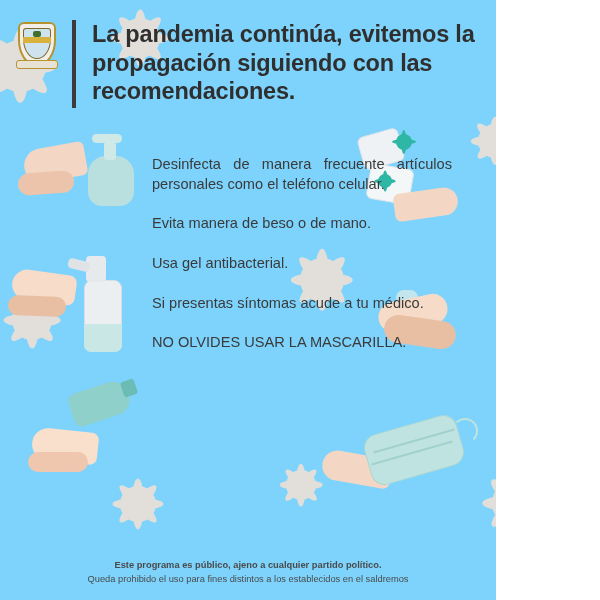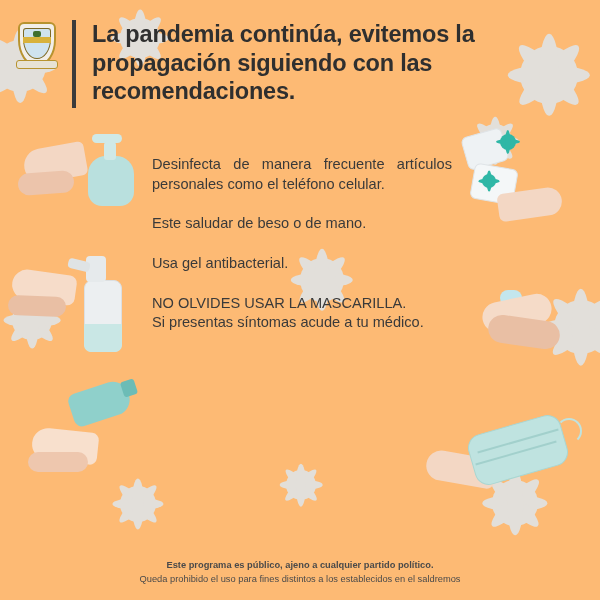--- a/index.html
+++ b/index.html
@@ -3,22 +3,22 @@
 <meta charset="utf-8">
 <style>
   * { box-sizing: border-box; }
   html, body {
     margin: 0; padding: 0;
     width: 600px; height: 600px;
     font-family: "Liberation Sans", sans-serif;
   }
   #poster {
     position: relative;
-    width: 600px; height: 600px;
-    background: #fdba74;
+    width: 496px; height: 600px;
+    background: #7dd3fc;
     overflow: hidden;
   }
 
   
   .virus {
     position: absolute;
     border-radius: 50%;
     background: #e2dfda;
     z-index: 0;
   }
@@ -466,24 +466,24 @@
   <div class="ill" id="mask" style="width:130px;height:90px;">
     <div class="hand-r3"></div>
     <div class="mask-body"></div>
     <div class="mask-line"></div>
       <div class="mask-line2"></div>
     <div class="mask-strap"></div>
   </div>
 
   <div class="list">
     <div class="rec justify">Desinfecta de manera frecuente artículos personales como el teléfono celular.</div>
-    <div class="rec">Este saludar de beso o de mano.</div>
+    <div class="rec">Evita manera de beso o de mano.</div>
     <div class="rec">Usa gel antibacterial.</div>
+    <div class="rec">Si presentas síntomas acude a tu médico.</div>
     <div class="rec last">NO OLVIDES USAR LA MASCARILLA.</div>
-    <div class="rec">Si presentas síntomas acude a tu médico.</div>
   </div>
 
 
   <div class="footnote">
     <div class="fn1">Este programa es público, ajeno a cualquier partido político.</div>
     <div class="fn2">Queda prohibido el uso para fines distintos a los establecidos en el saldremos</div>
   </div>
 
 </div>
 

